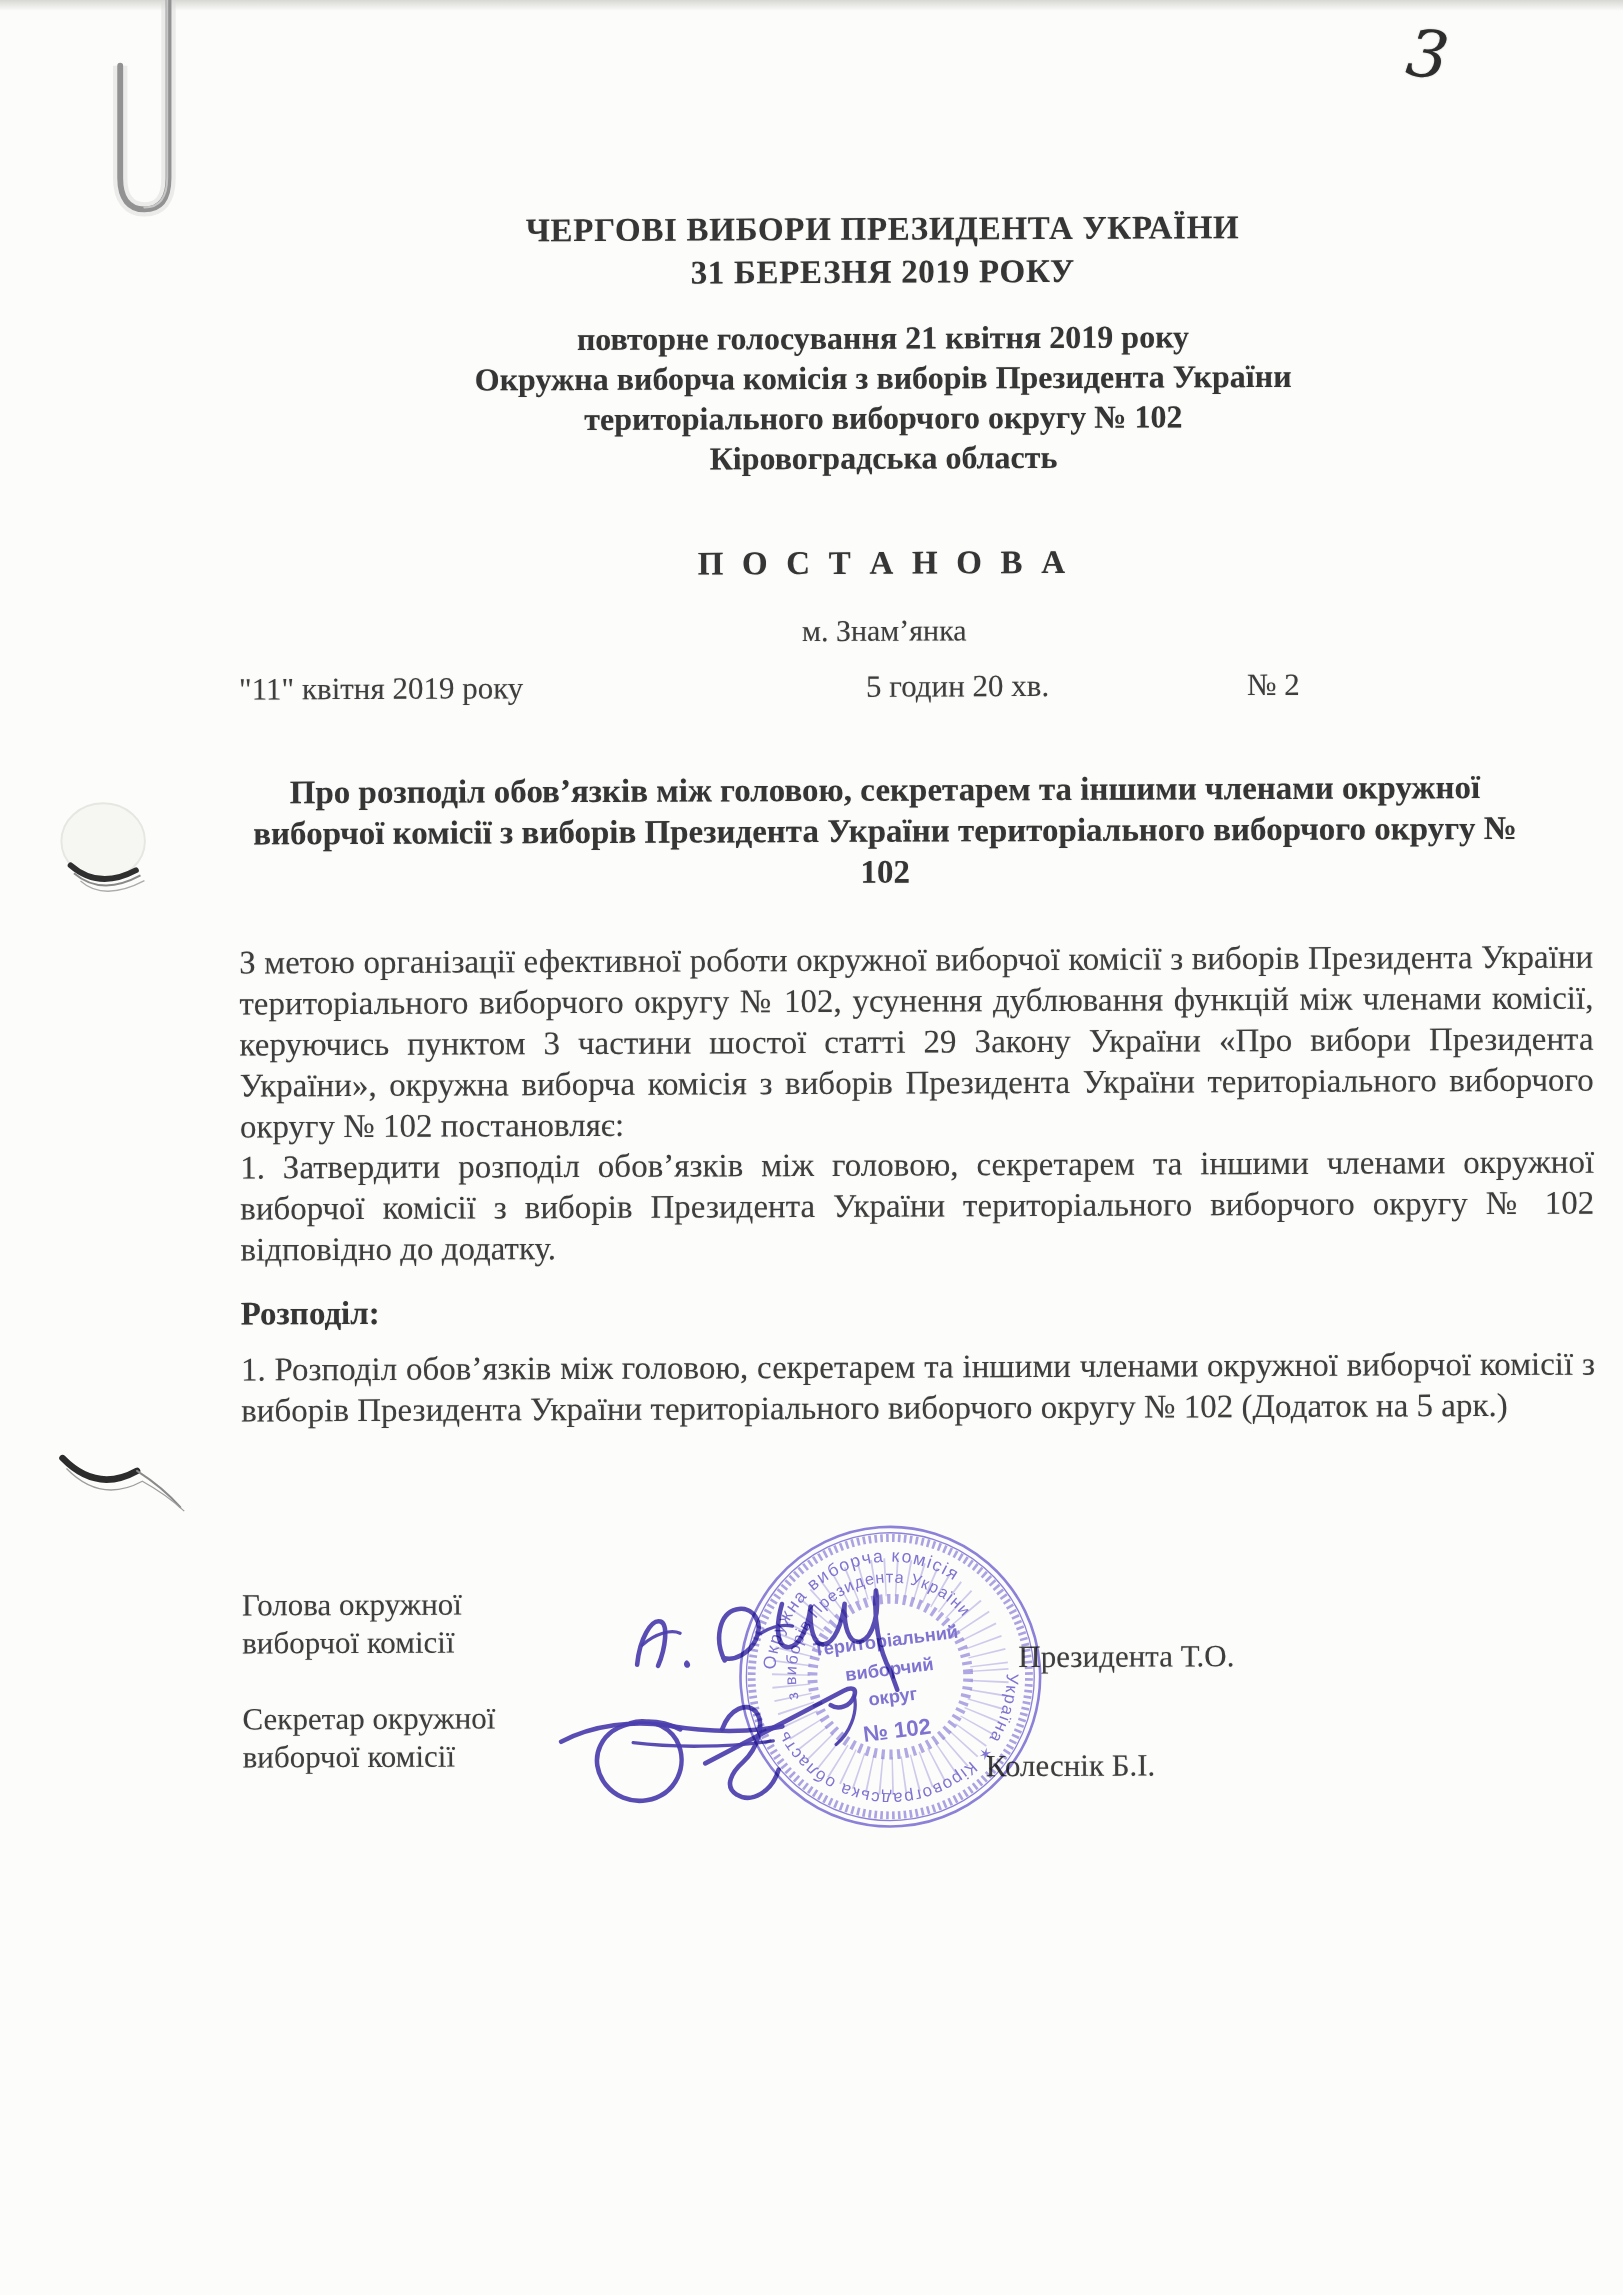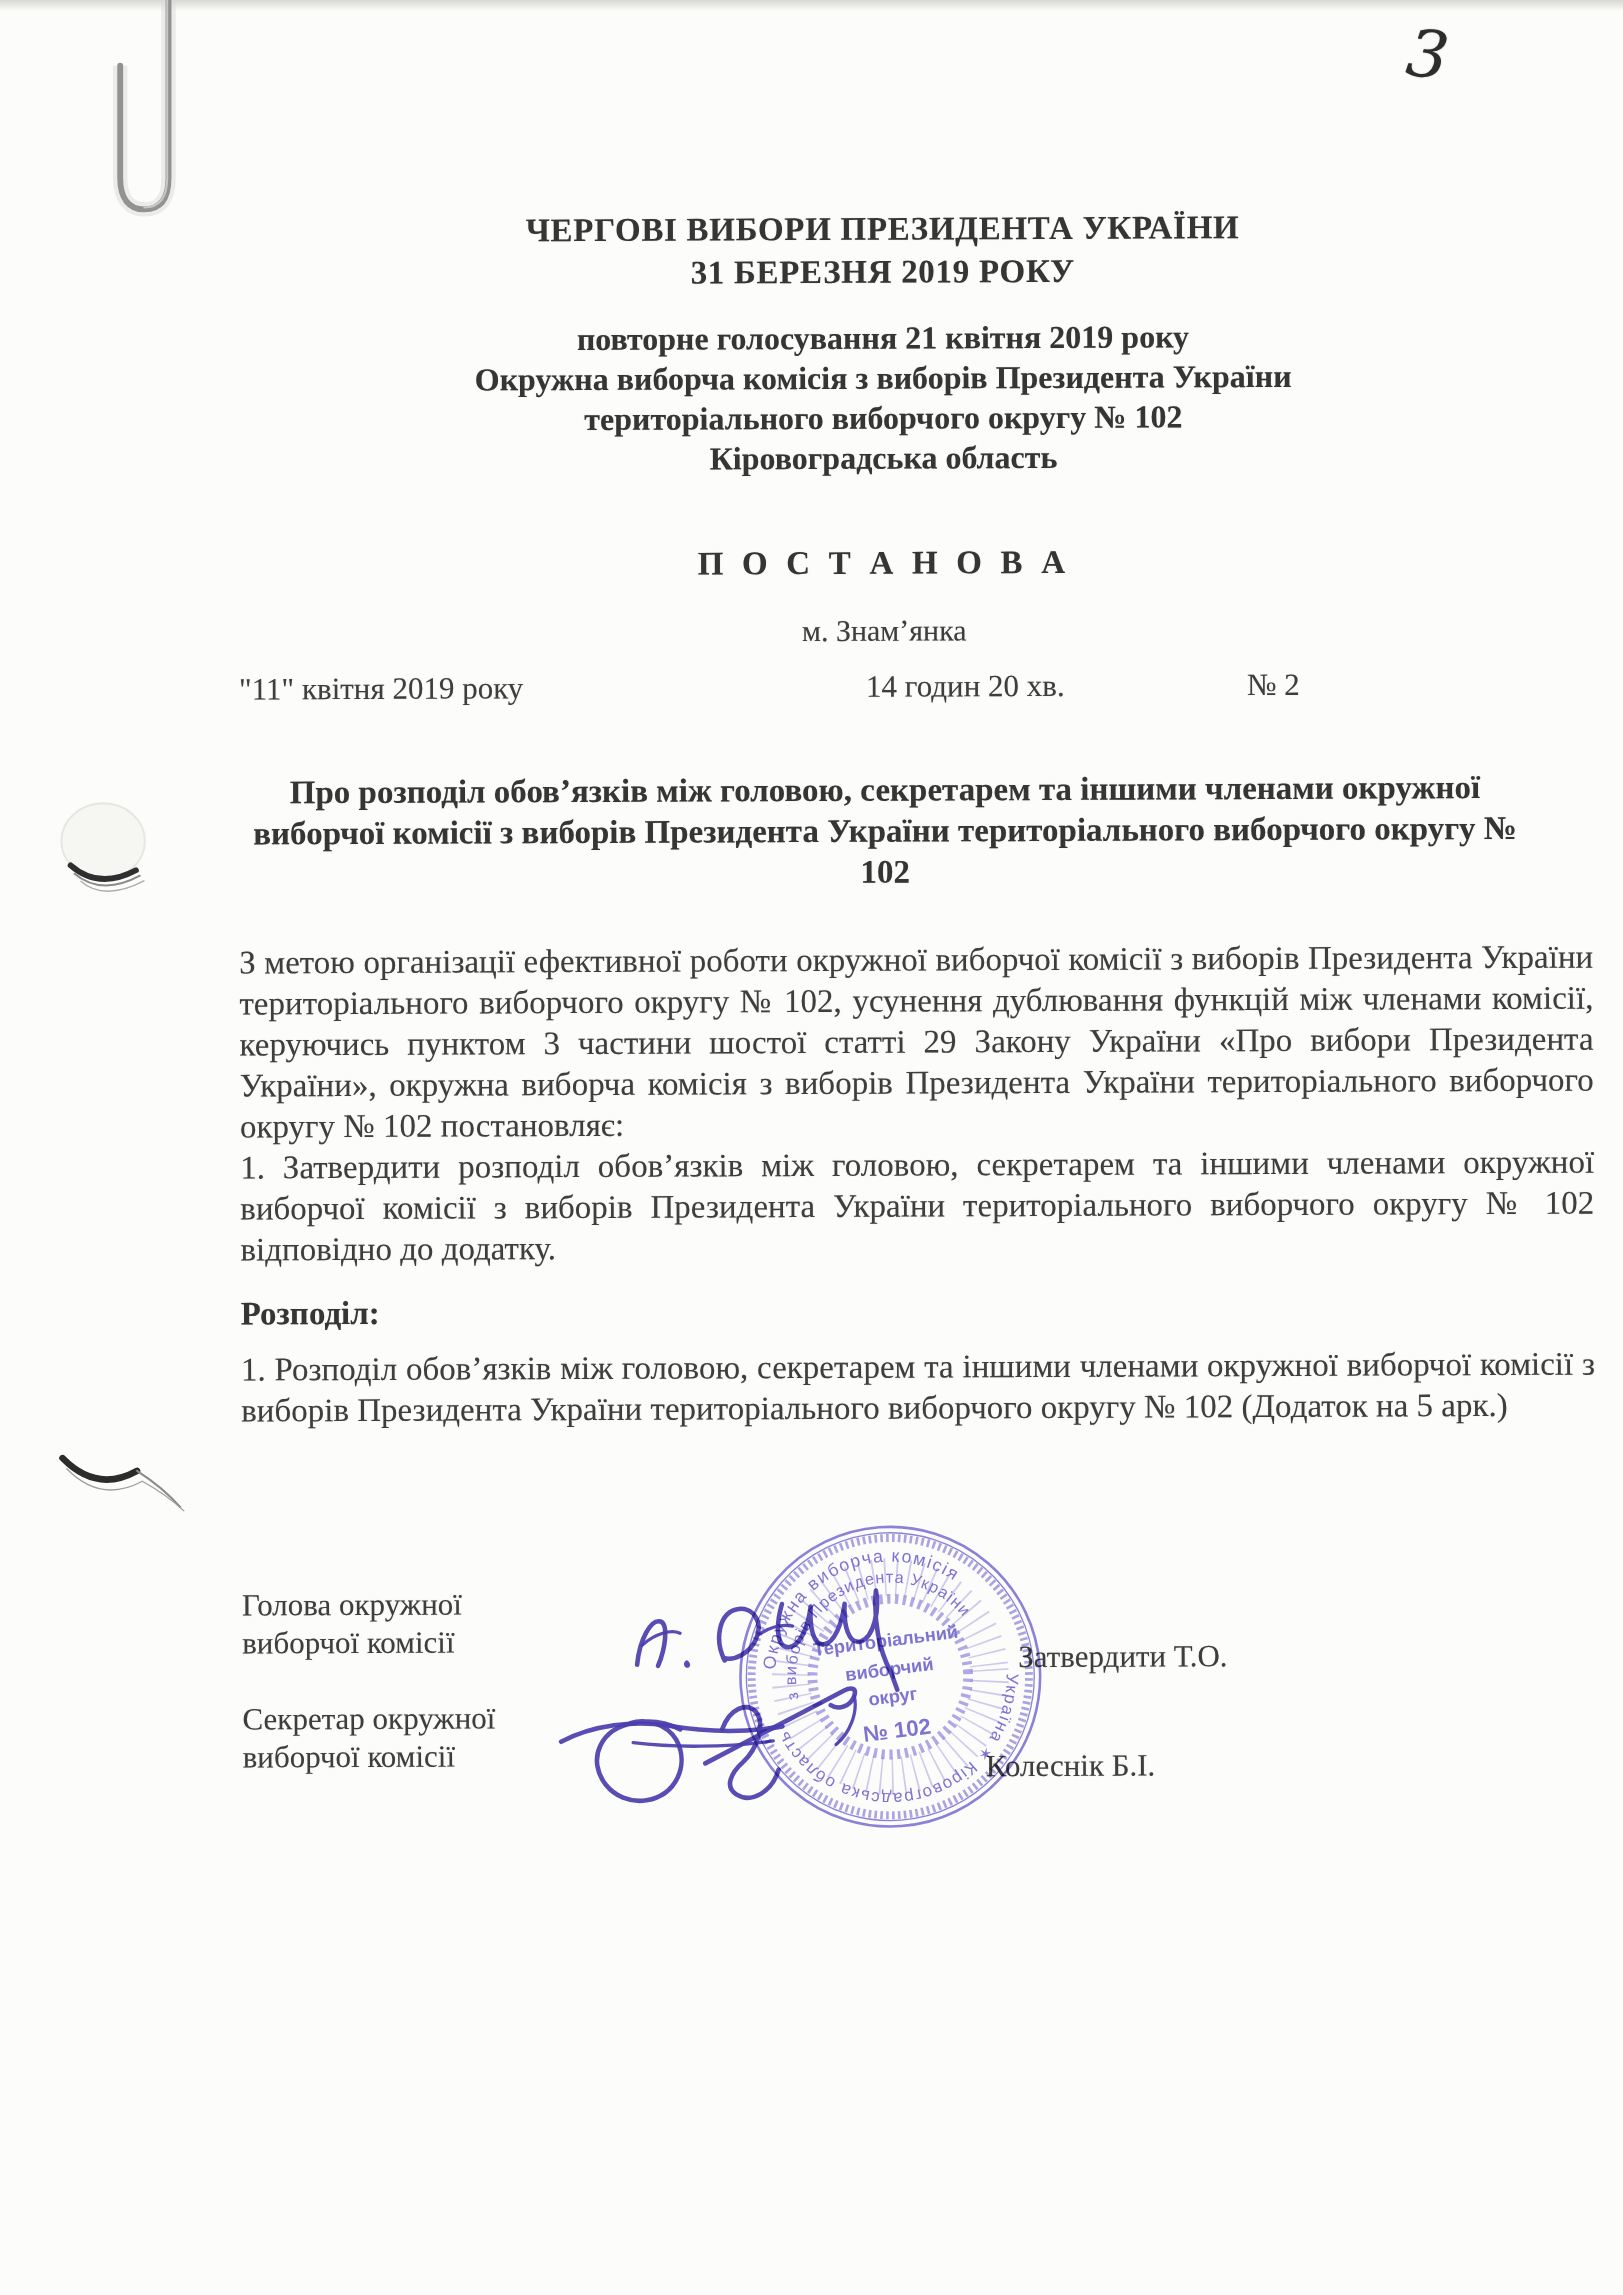--- a/index.html
+++ b/index.html
@@ -104,40 +104,40 @@
       <div>територіального виборчого округу № 102</div>
       <div>Кіровоградська область</div>
     </div>
 
     <div class="doctype bold center txt">П О С Т А Н О В А</div>
 
     <div class="place center txt">м. Знам’янка</div>
 
     <div class="dateline txt">
       <span class="d-date">"11" квітня 2019 року</span>
-      <span class="d-time">14 годин 20 хв.</span>
+      <span class="d-time">5 годин 20 хв.</span>
       <span class="d-num">№ 2</span>
     </div>
 
     <div class="subject bold center txt">
       <div>Про розподіл обов’язків між головою, секретарем та іншими членами окружної</div>
       <div>виборчої комісії з виборів Президента України територіального виборчого округу №</div>
       <div>102</div>
     </div>
 
     <div class="para p1 txt">З метою організації ефективної роботи окружної виборчої комісії з виборів Президента України територіального виборчого округу № 102, усунення дублювання функцій між членами комісії, керуючись пунктом 3 частини шостої статті 29 Закону України «Про вибори Президента України», окружна виборча комісія з виборів Президента України територіального виборчого округу № 102 постановляє:</div>
     <div class="para p2 txt">1. Затвердити розподіл обов’язків між головою, секретарем та іншими членами окружної виборчої комісії з виборів Президента України територіального виборчого округу № 102 відповідно до додатку.</div>
     <div class="attach bold txt">Розподіл:</div>
     <div class="para p3 txt">1. Розподіл обов’язків між головою, секретарем та іншими членами окружної виборчої комісії з виборів Президента України територіального виборчого округу № 102 (Додаток на 5 арк.)</div>
 
     <div class="sig-title t1 txt">
       <div>Голова окружної</div>
       <div>виборчої комісії</div>
     </div>
-    <div class="sig-name n1 txt">Затвердити Т.О.</div>
+    <div class="sig-name n1 txt">Президента Т.О.</div>
 
     <div class="sig-title t2 txt">
       <div>Секретар окружної</div>
       <div>виборчої комісії</div>
     </div>
     <div class="sig-name n2 txt">Колеснік Б.І.</div>
 
     <svg class="sig-svg sig1" viewBox="0 0 440 225">
       <path d="M30,150 C34,110 52,80 66,84 C78,88 74,124 62,152"></path>
       <path class="thin" d="M38,120 C58,102 82,96 96,102"></path>

